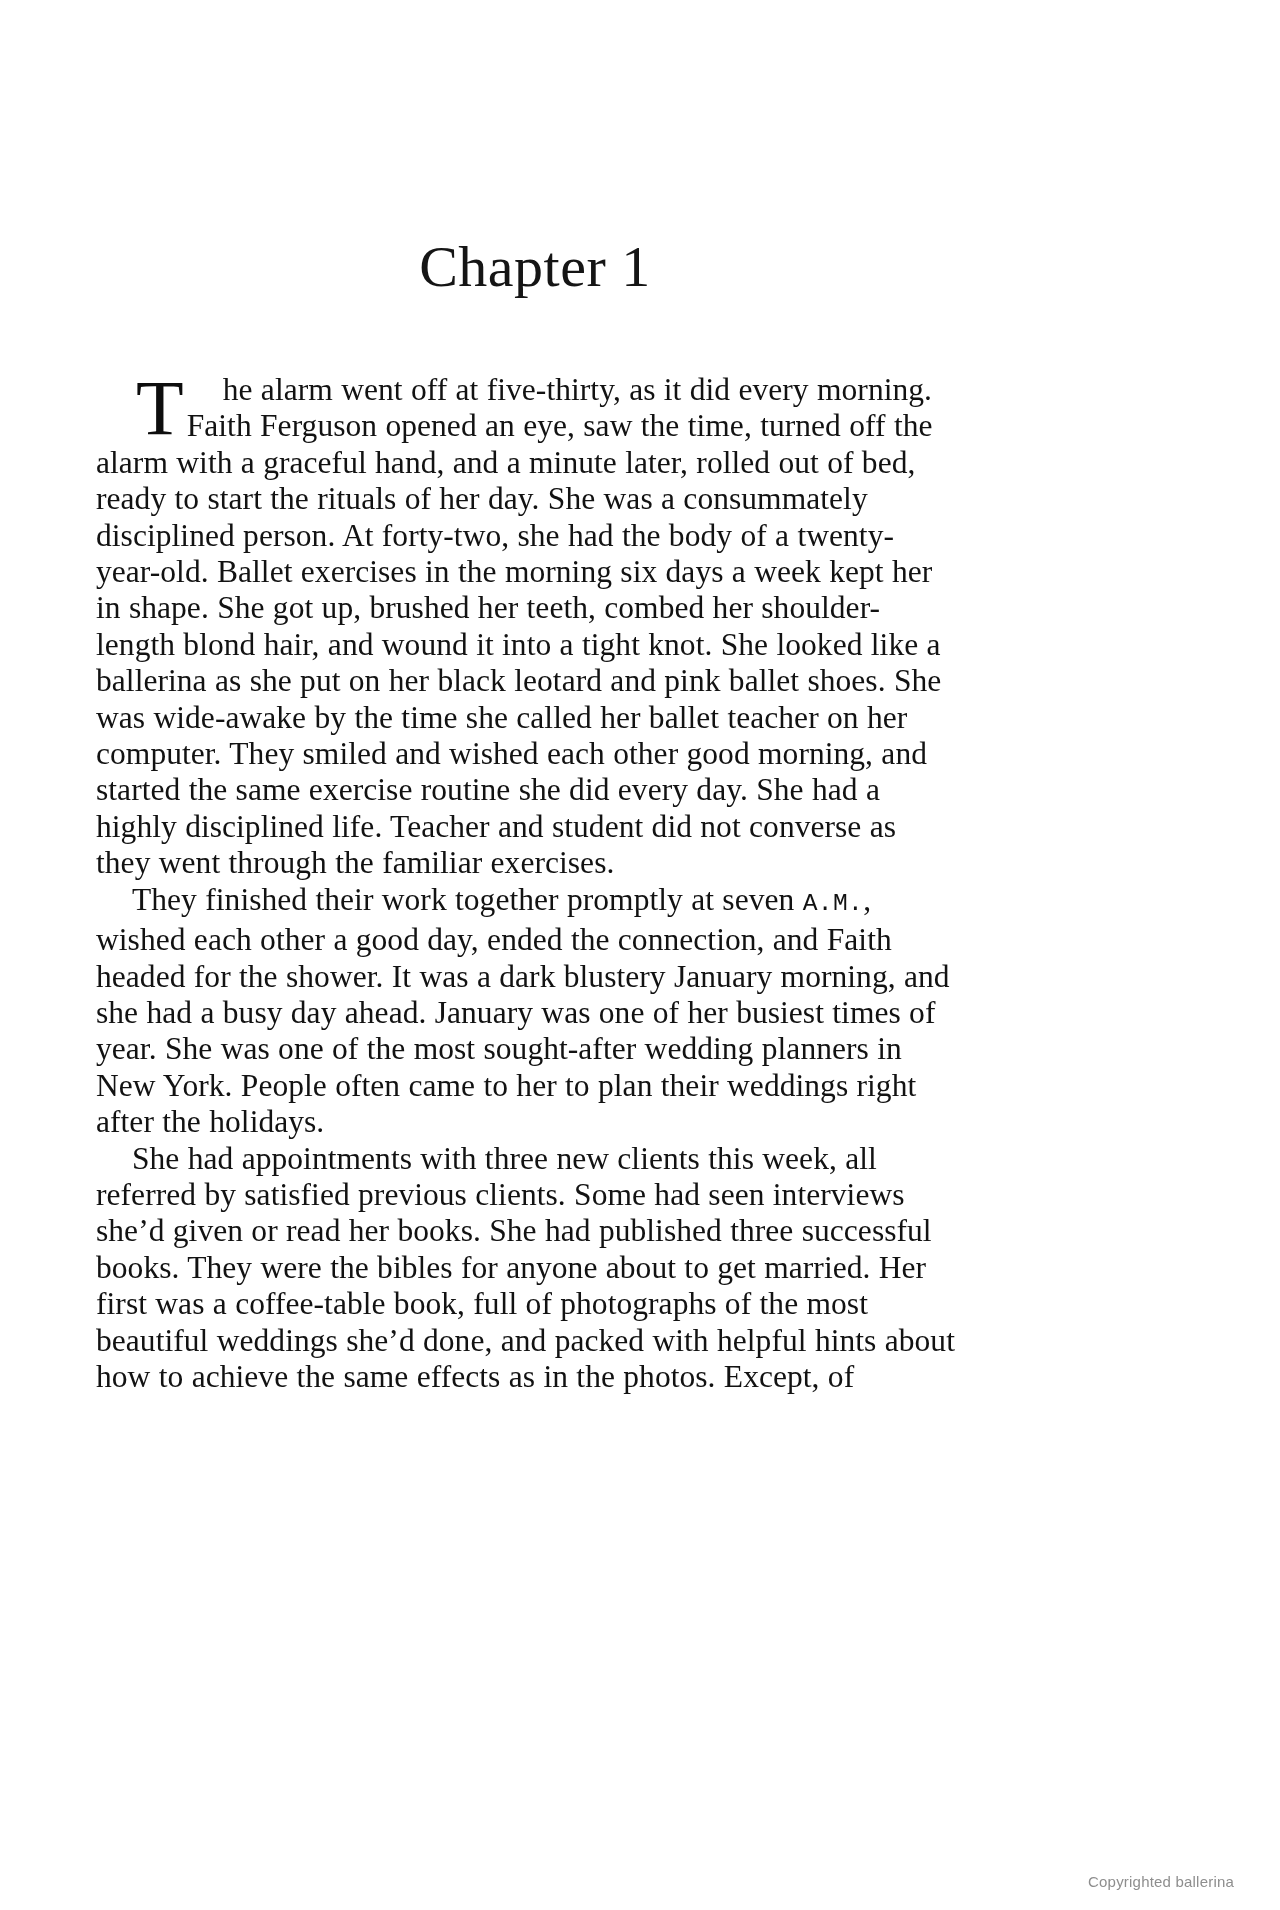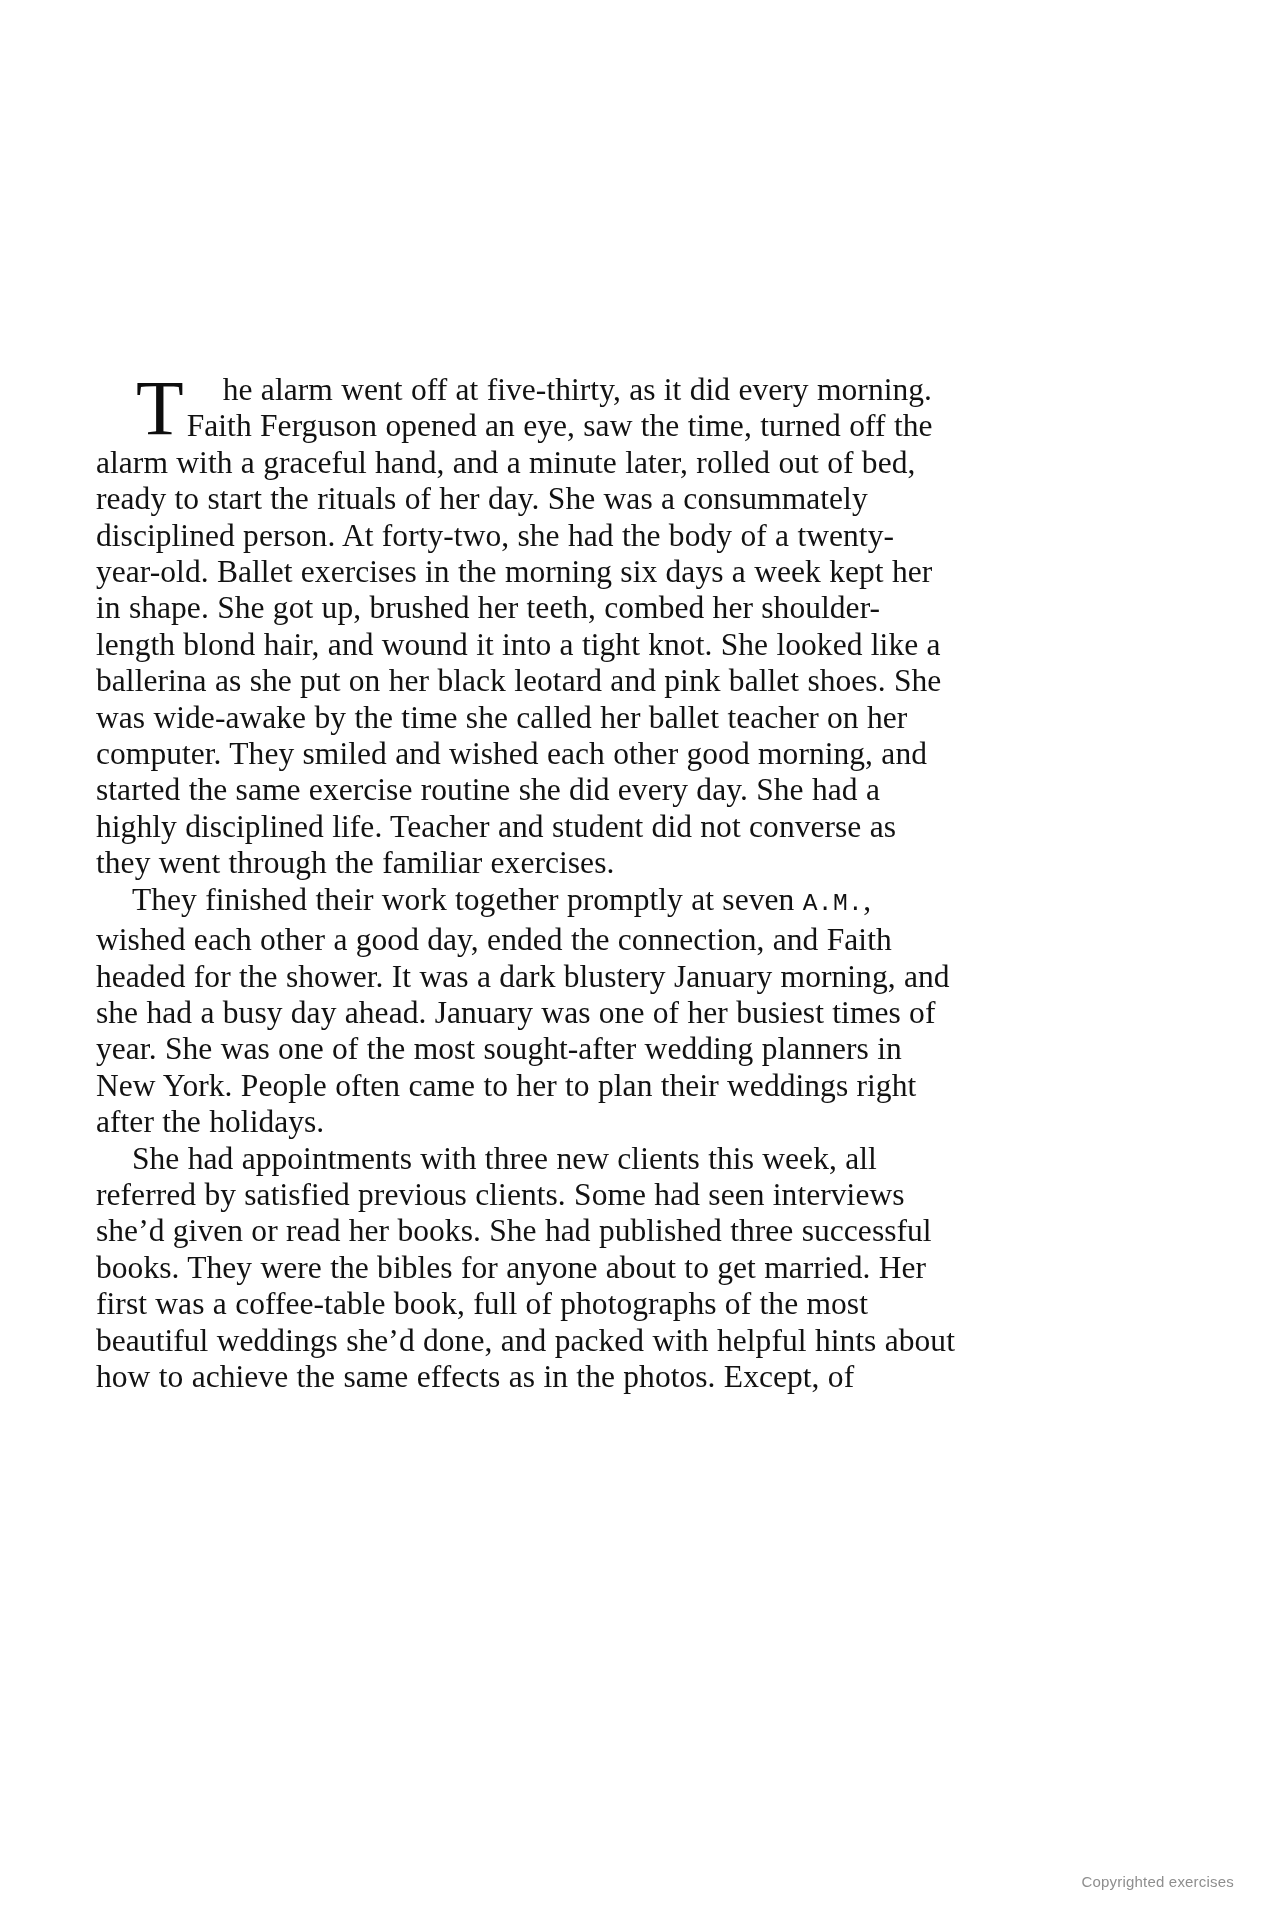--- a/index.html
+++ b/index.html
@@ -93,26 +93,27 @@
     color: #8e8e8e;
     letter-spacing: 0.2px;
     white-space: nowrap;
   }
 </style>
 </head>
 <body>
 
 <div id="page">
 
+  <h1 class="chapter-heading">Chapter 1</h1>
 
   <div class="text-column">
 
     <p class="para indented opening"><span class="dropcap">T</span><span>he alarm went off at five-thirty, as it did every morning. Faith Ferguson opened an eye, saw the time, turned off the alarm with a graceful hand, and a minute later, rolled out of bed, ready to start the rituals of her day. She was a consummately disciplined person. At forty-two, she had the body of a twenty-year-old. Ballet exercises in the morning six days a week kept her in shape. She got up, brushed her teeth, combed her shoulder-length blond hair, and wound it into a tight knot. She looked like a ballerina as she put on her black leotard and pink ballet shoes. She was wide-awake by the time she called her ballet teacher on her computer. They smiled and wished each other good morning, and started the same exercise routine she did every day. She had a highly disciplined life. Teacher and student did not converse as they went through the familiar exercises.</span></p>
 
     <p class="para indented"><span>They finished their work together promptly at seven </span><span class="smallcaps">A.M.</span><span>, wished each other a good day, ended the connection, and Faith headed for the shower. It was a dark blustery January morning, and she had a busy day ahead. January was one of her busiest times of year. She was one of the most sought-after wedding planners in New York. People often came to her to plan their weddings right after the holidays.</span></p>
 
     <p class="para indented">She had appointments with three new clients this week, all referred by satisfied previous clients. Some had seen interviews she’d given or read her books. She had published three successful books. They were the bibles for anyone about to get married. Her first was a coffee-table book, full of photographs of the most beautiful weddings she’d done, and packed with helpful hints about how to achieve the same effects as in the photos. Except, of</p>
 
   </div>
 
-  <div class="copyright-note">Copyrighted exercises</div>
+  <div class="copyright-note">Copyrighted ballerina</div>
 
 </div>
 
 </body></html>

